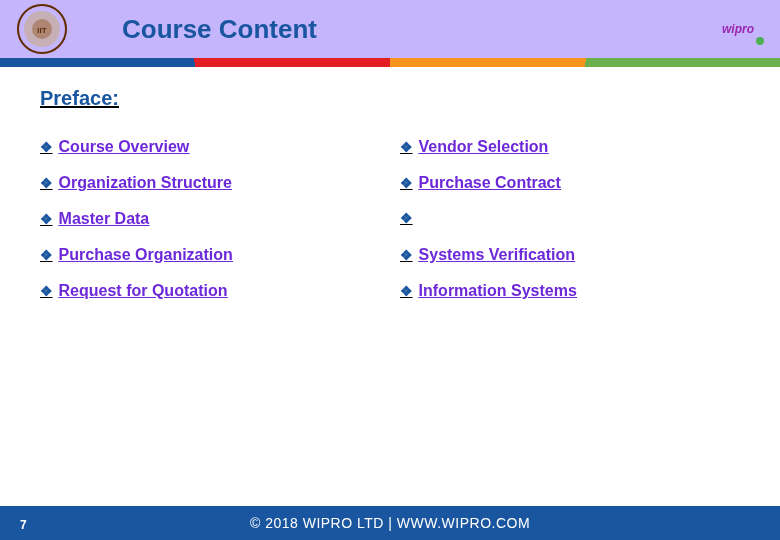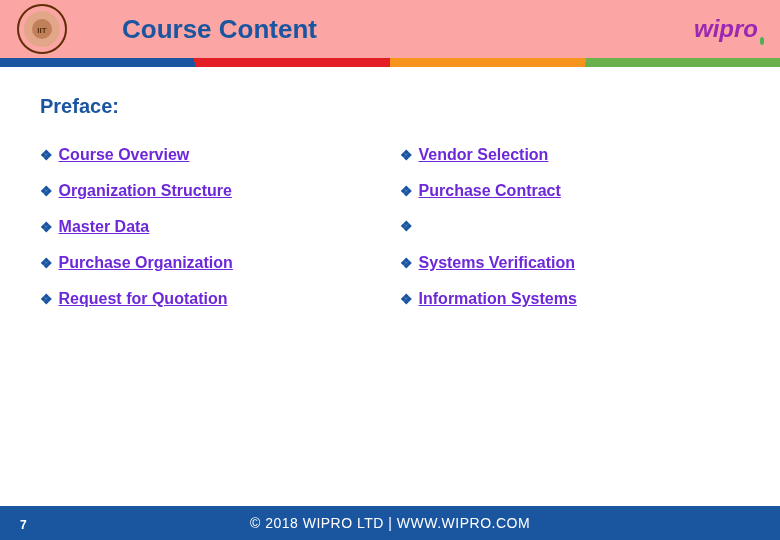--- a/index.html
+++ b/index.html
@@ -13,21 +13,21 @@
       position: relative;
     }
 
     
     .header {
       display: flex;
       align-items: center;
       padding: 8px 16px;
       border-bottom: 4px solid transparent;
       border-image: linear-gradient(to right, #1a56a0 0%, #1a56a0 25%, #e31e24 25%, #e31e24 50%, #f7941d 50%, #f7941d 75%, #6ab04c 75%, #6ab04c 100%) 1;
-      background: #fca5a5;
+      background: #c4b5fd;
       height: 62px;
     }
 
     .header-logo-left {
       width: 52px;
       height: 52px;
       margin-right: 14px;
       flex-shrink: 0;
     }
 
@@ -46,21 +46,22 @@
     }
 
     
     .color-bar {
       height: 5px;
       background: linear-gradient(to right, #1a56a0 25%, #e31e24 25%, #e31e24 50%, #f7941d 50%, #f7941d 75%, #6ab04c 75%);
     }
 
     
     .main-content {
-      padding: 28px 40px 20px 40px;
+      padding: 20px 40px 20px 40px;
+      text-decoration: underline;
     }
 
     .preface-heading {
       font-size: 20px;
       font-weight: bold;
       color: #1a56a0;
       margin-bottom: 28px;
     }
 
     .items-grid {
@@ -122,21 +123,21 @@
     }
 
     
     .wipro-logo {
       display: flex;
       align-items: center;
       justify-content: flex-end;
     }
 
     .wipro-text {
-      font-size: 24px;
+      font-size: 12px;
       font-weight: bold;
       color: #9c27b0;
       font-style: italic;
     }
 
     .wipro-dot {
       width: 8px;
       height: 8px;
       background: #4caf50;
       border-radius: 50%;

